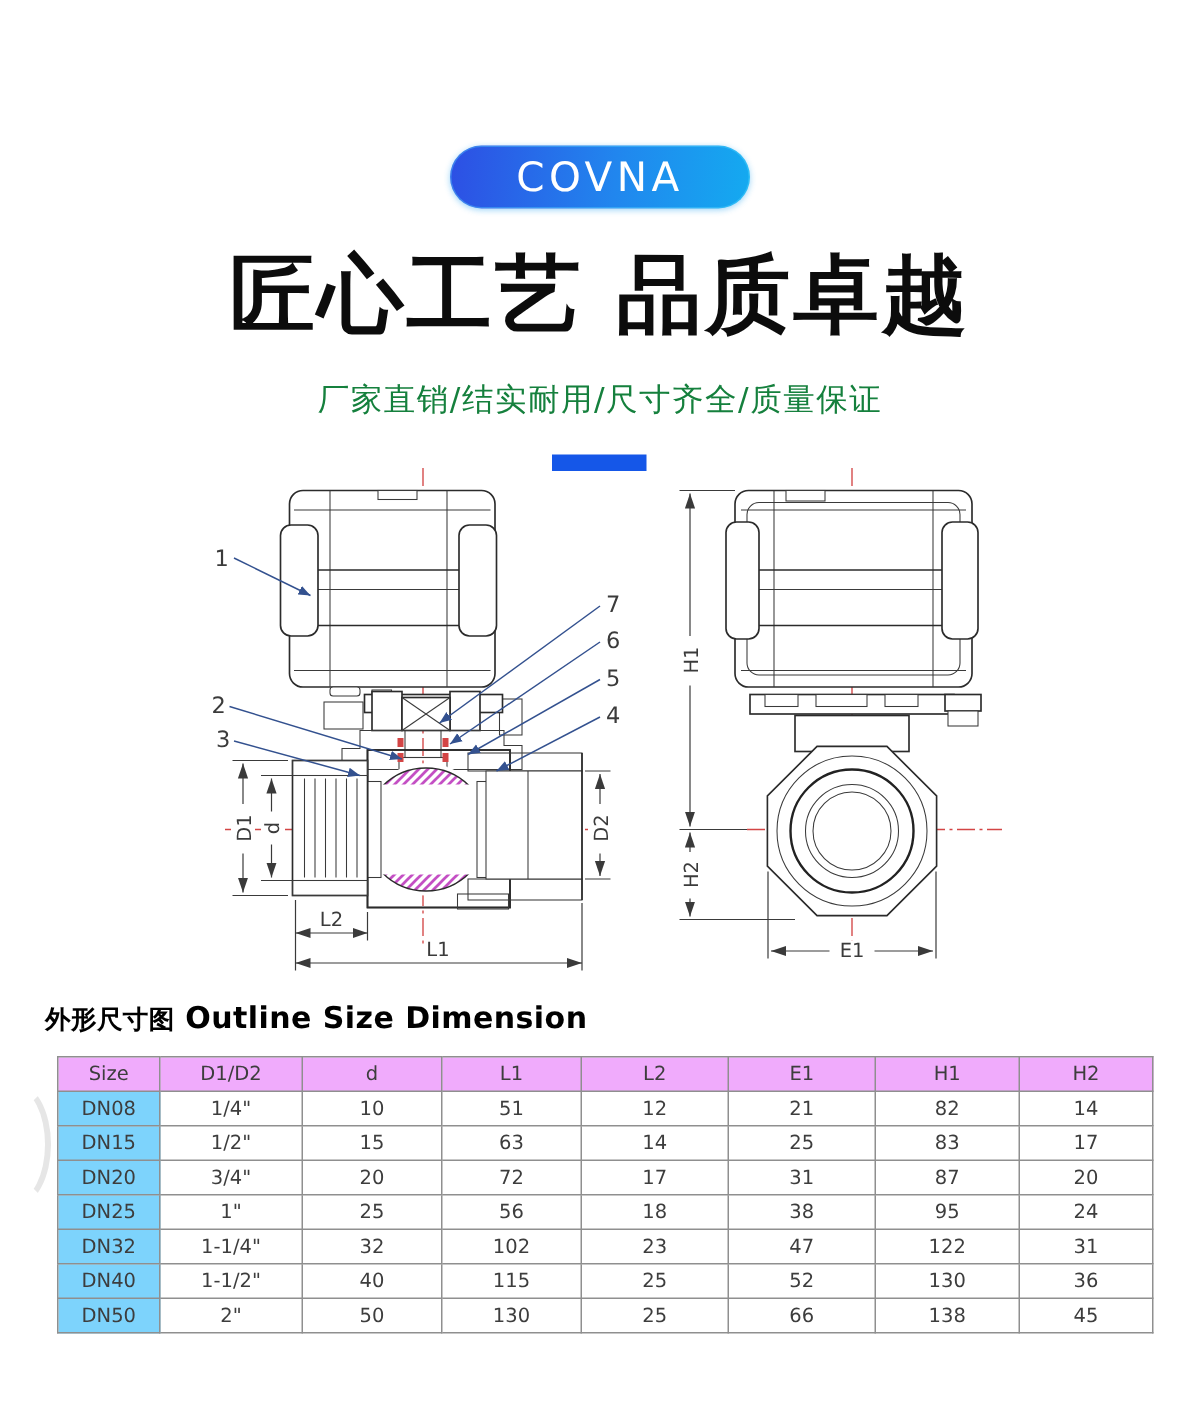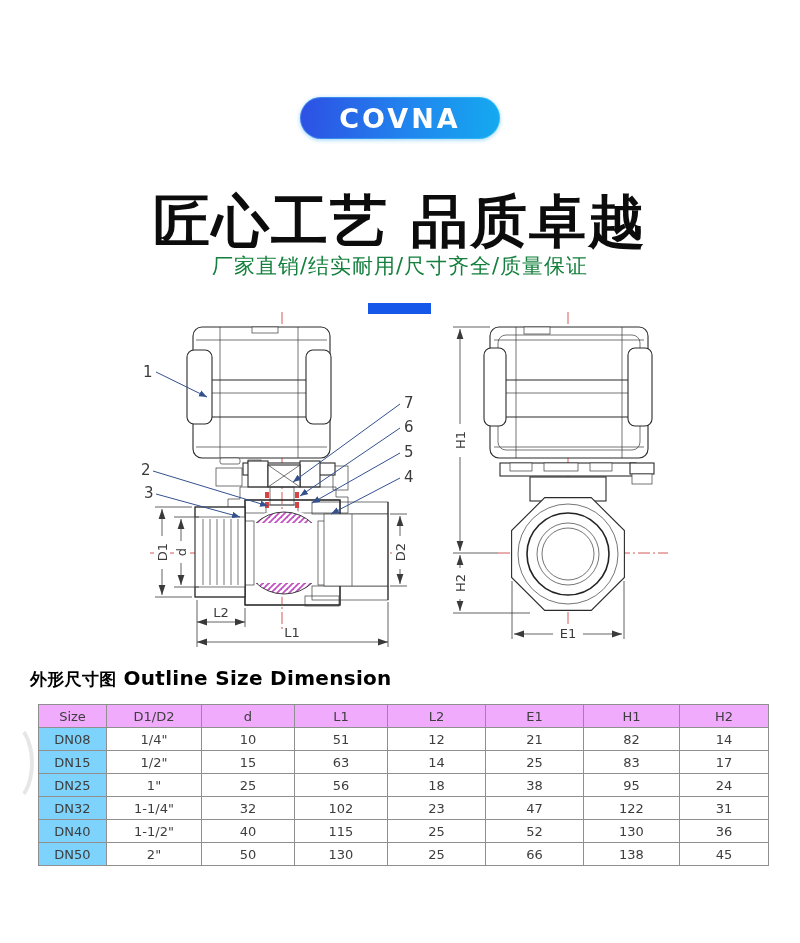--- a/index.html
+++ b/index.html
@@ -7,25 +7,25 @@
     width:800px;height:943px;background:#ffffff;position:relative;overflow:hidden;
     font-family:"DejaVu Sans","Liberation Sans",sans-serif;color:#222;
   }
   .abs{position:absolute;}
   
   .logo-pill{
     left:300px;top:97px;width:200px;height:42px;border-radius:22px;
     background:linear-gradient(95deg,#2d4fe4 0%,#2186ee 55%,#14aaf0 100%);
     box-shadow:0 1px 4px rgba(30,160,240,.45), inset 0 0 0 1px rgba(90,220,255,.35);
     display:flex;align-items:center;justify-content:center;
-    color:#fff;font-size:27px;font-weight:bold;letter-spacing:3px;
+    color:#fff;font-size:27px;font-weight:normal;letter-spacing:3px;
   }
   .hero-title{
     left:0;right:0;top:166px;text-align:center;
-    font-size:57px;line-height:1.1;font-weight:900;color:#0c0c0c;letter-spacing:2px;white-space:nowrap;margin-top:24px;
+    font-size:57px;line-height:1.1;font-weight:900;color:#0c0c0c;letter-spacing:2px;white-space:nowrap;
   }
   .hero-sub{
     left:0;right:0;top:252px;text-align:center;
     font-size:21px;color:#15803d;letter-spacing:1px;white-space:nowrap;
   }
   .accent-bar{left:368px;top:303px;width:63px;height:11px;background:#1557e8;z-index:3;}
   .diagram-wrap{left:0;top:300px;width:800px;height:365px;}
   .section-title{left:30px;top:666px;font-size:17px;font-weight:bold;color:#000;letter-spacing:.3px;}
   .section-title .en{margin-left:7px;font-size:20px;}
   
@@ -339,20 +339,30 @@
         <td class="size-col">DN15</td>
         <td>1/2"</td>
         <td>15</td>
         <td>63</td>
         <td>14</td>
         <td>25</td>
         <td>83</td>
         <td>17</td>
       </tr>
       <tr>
+        <td class="size-col">DN20</td>
+        <td>3/4"</td>
+        <td>20</td>
+        <td>72</td>
+        <td>17</td>
+        <td>31</td>
+        <td>87</td>
+        <td>20</td>
+      </tr>
+      <tr>
         <td class="size-col">DN25</td>
         <td>1"</td>
         <td>25</td>
         <td>56</td>
         <td>18</td>
         <td>38</td>
         <td>95</td>
         <td>24</td>
       </tr>
       <tr>

